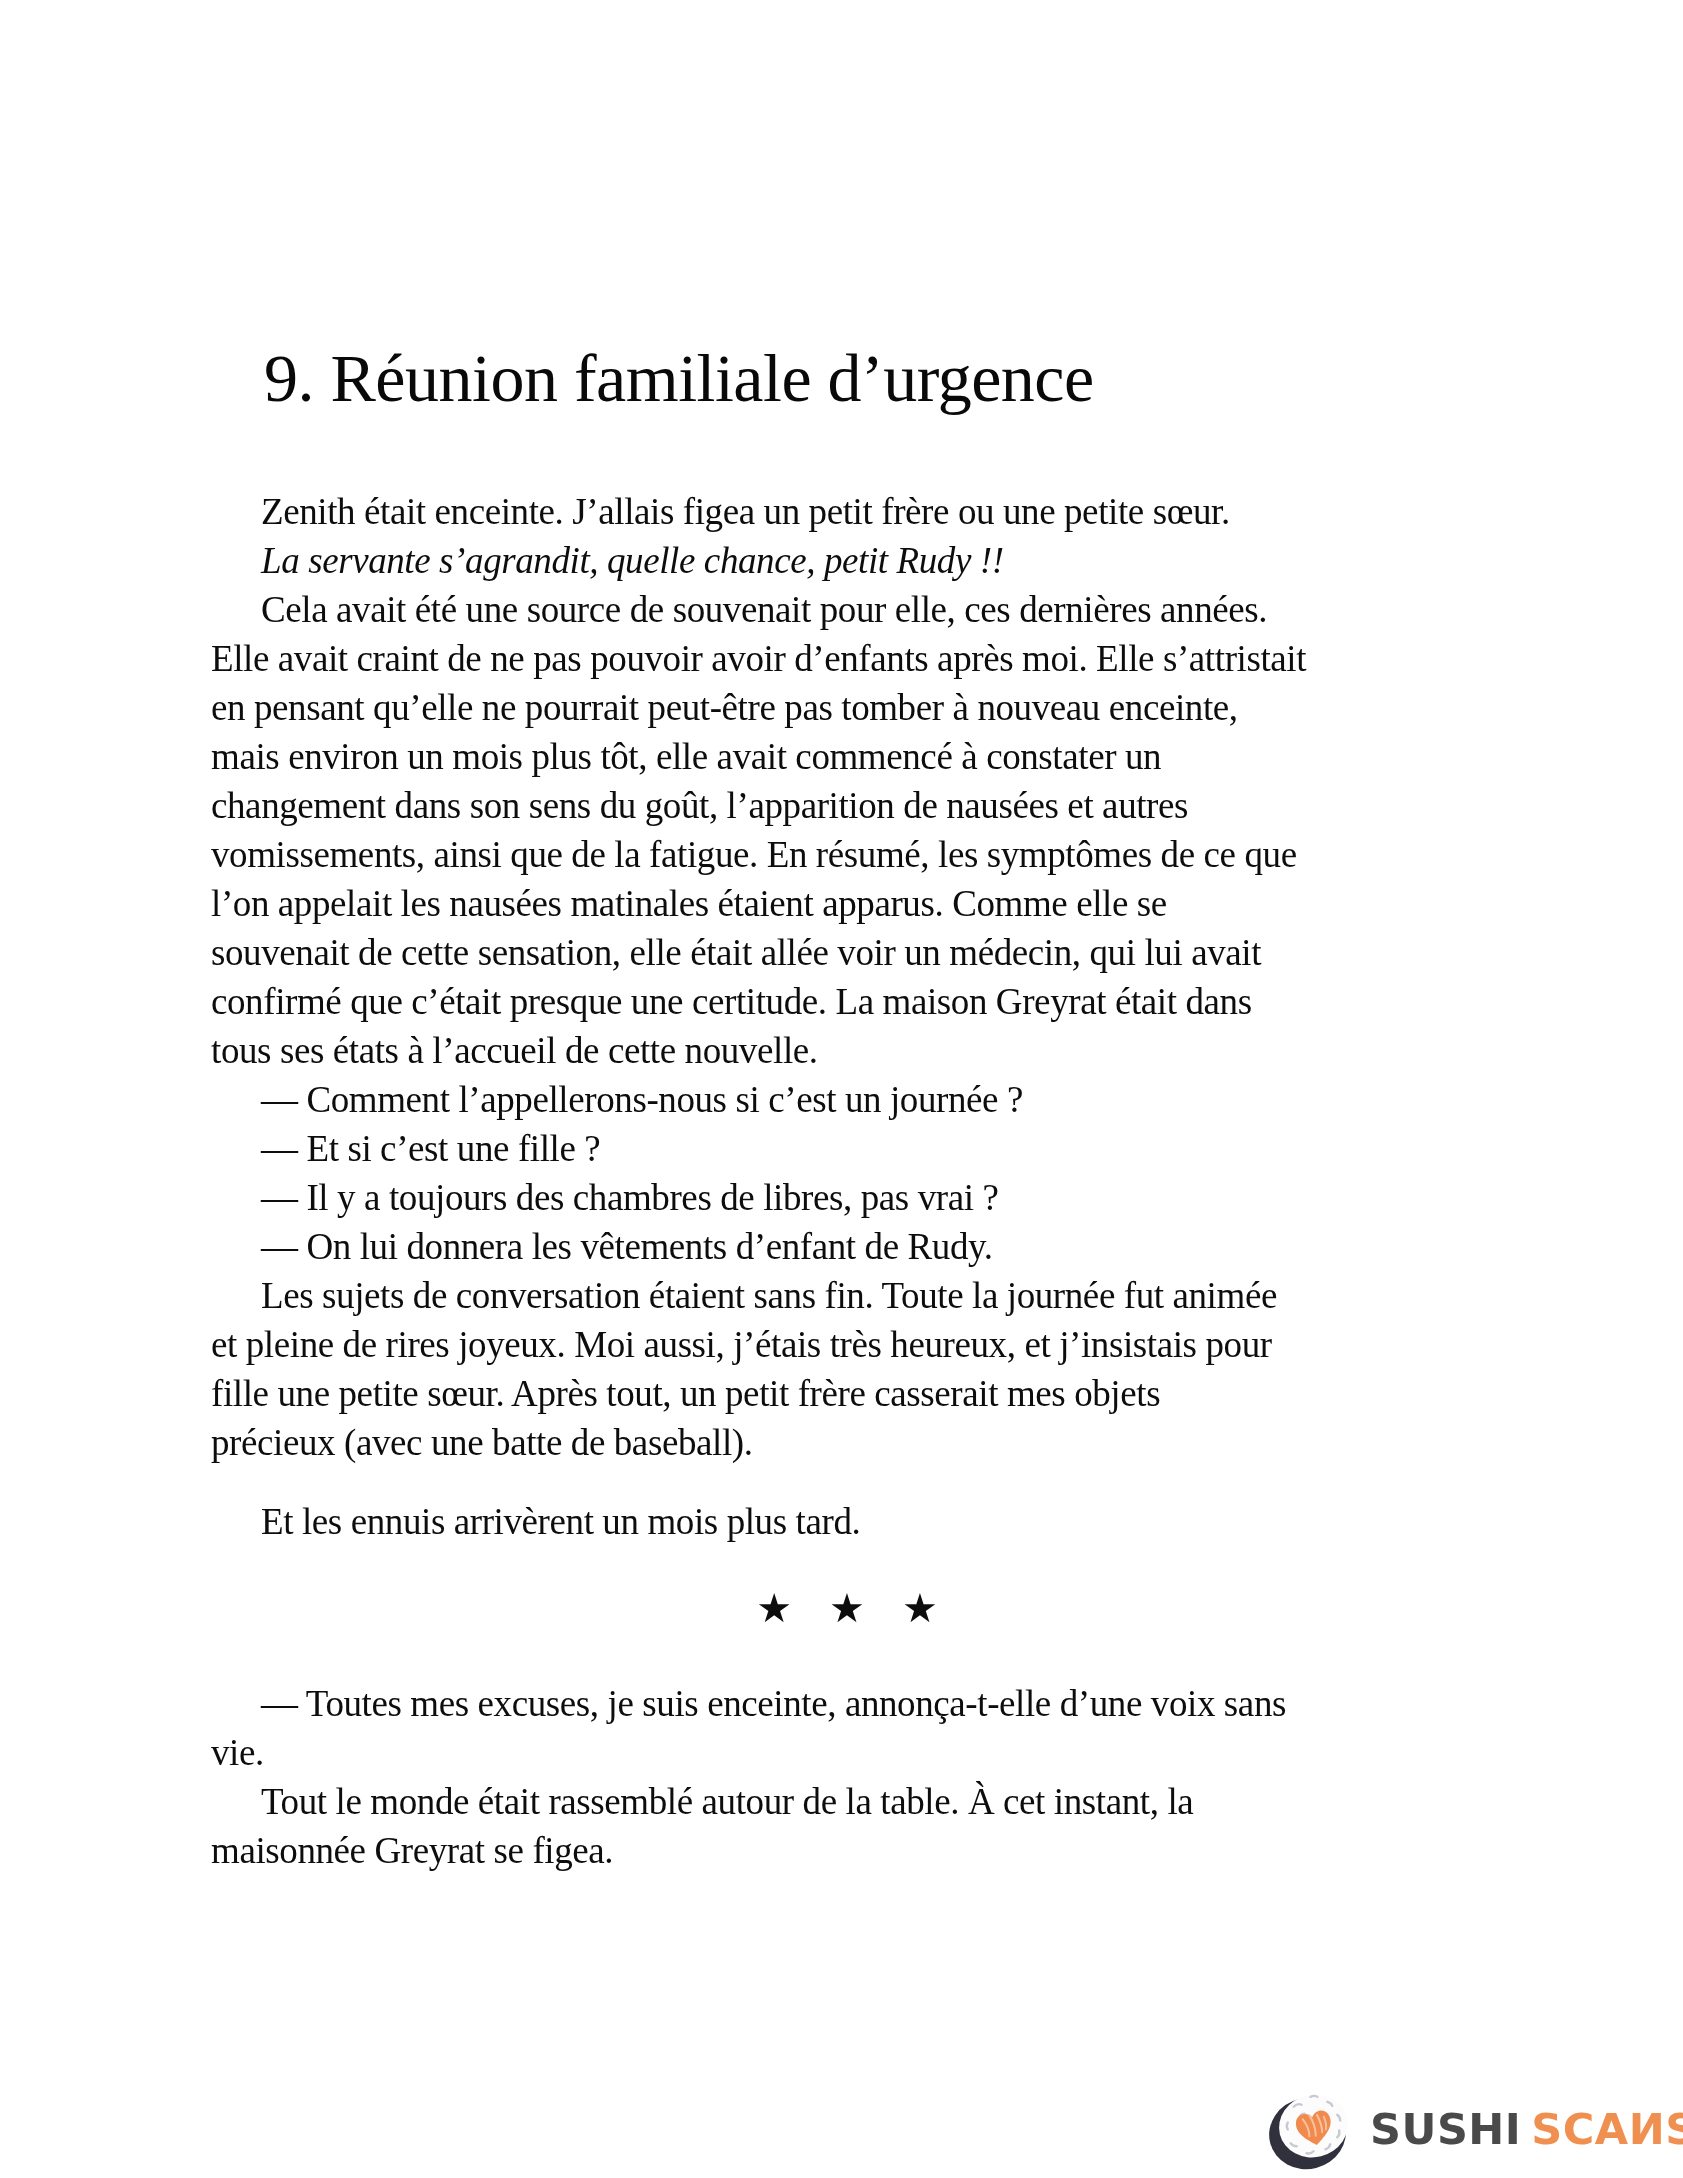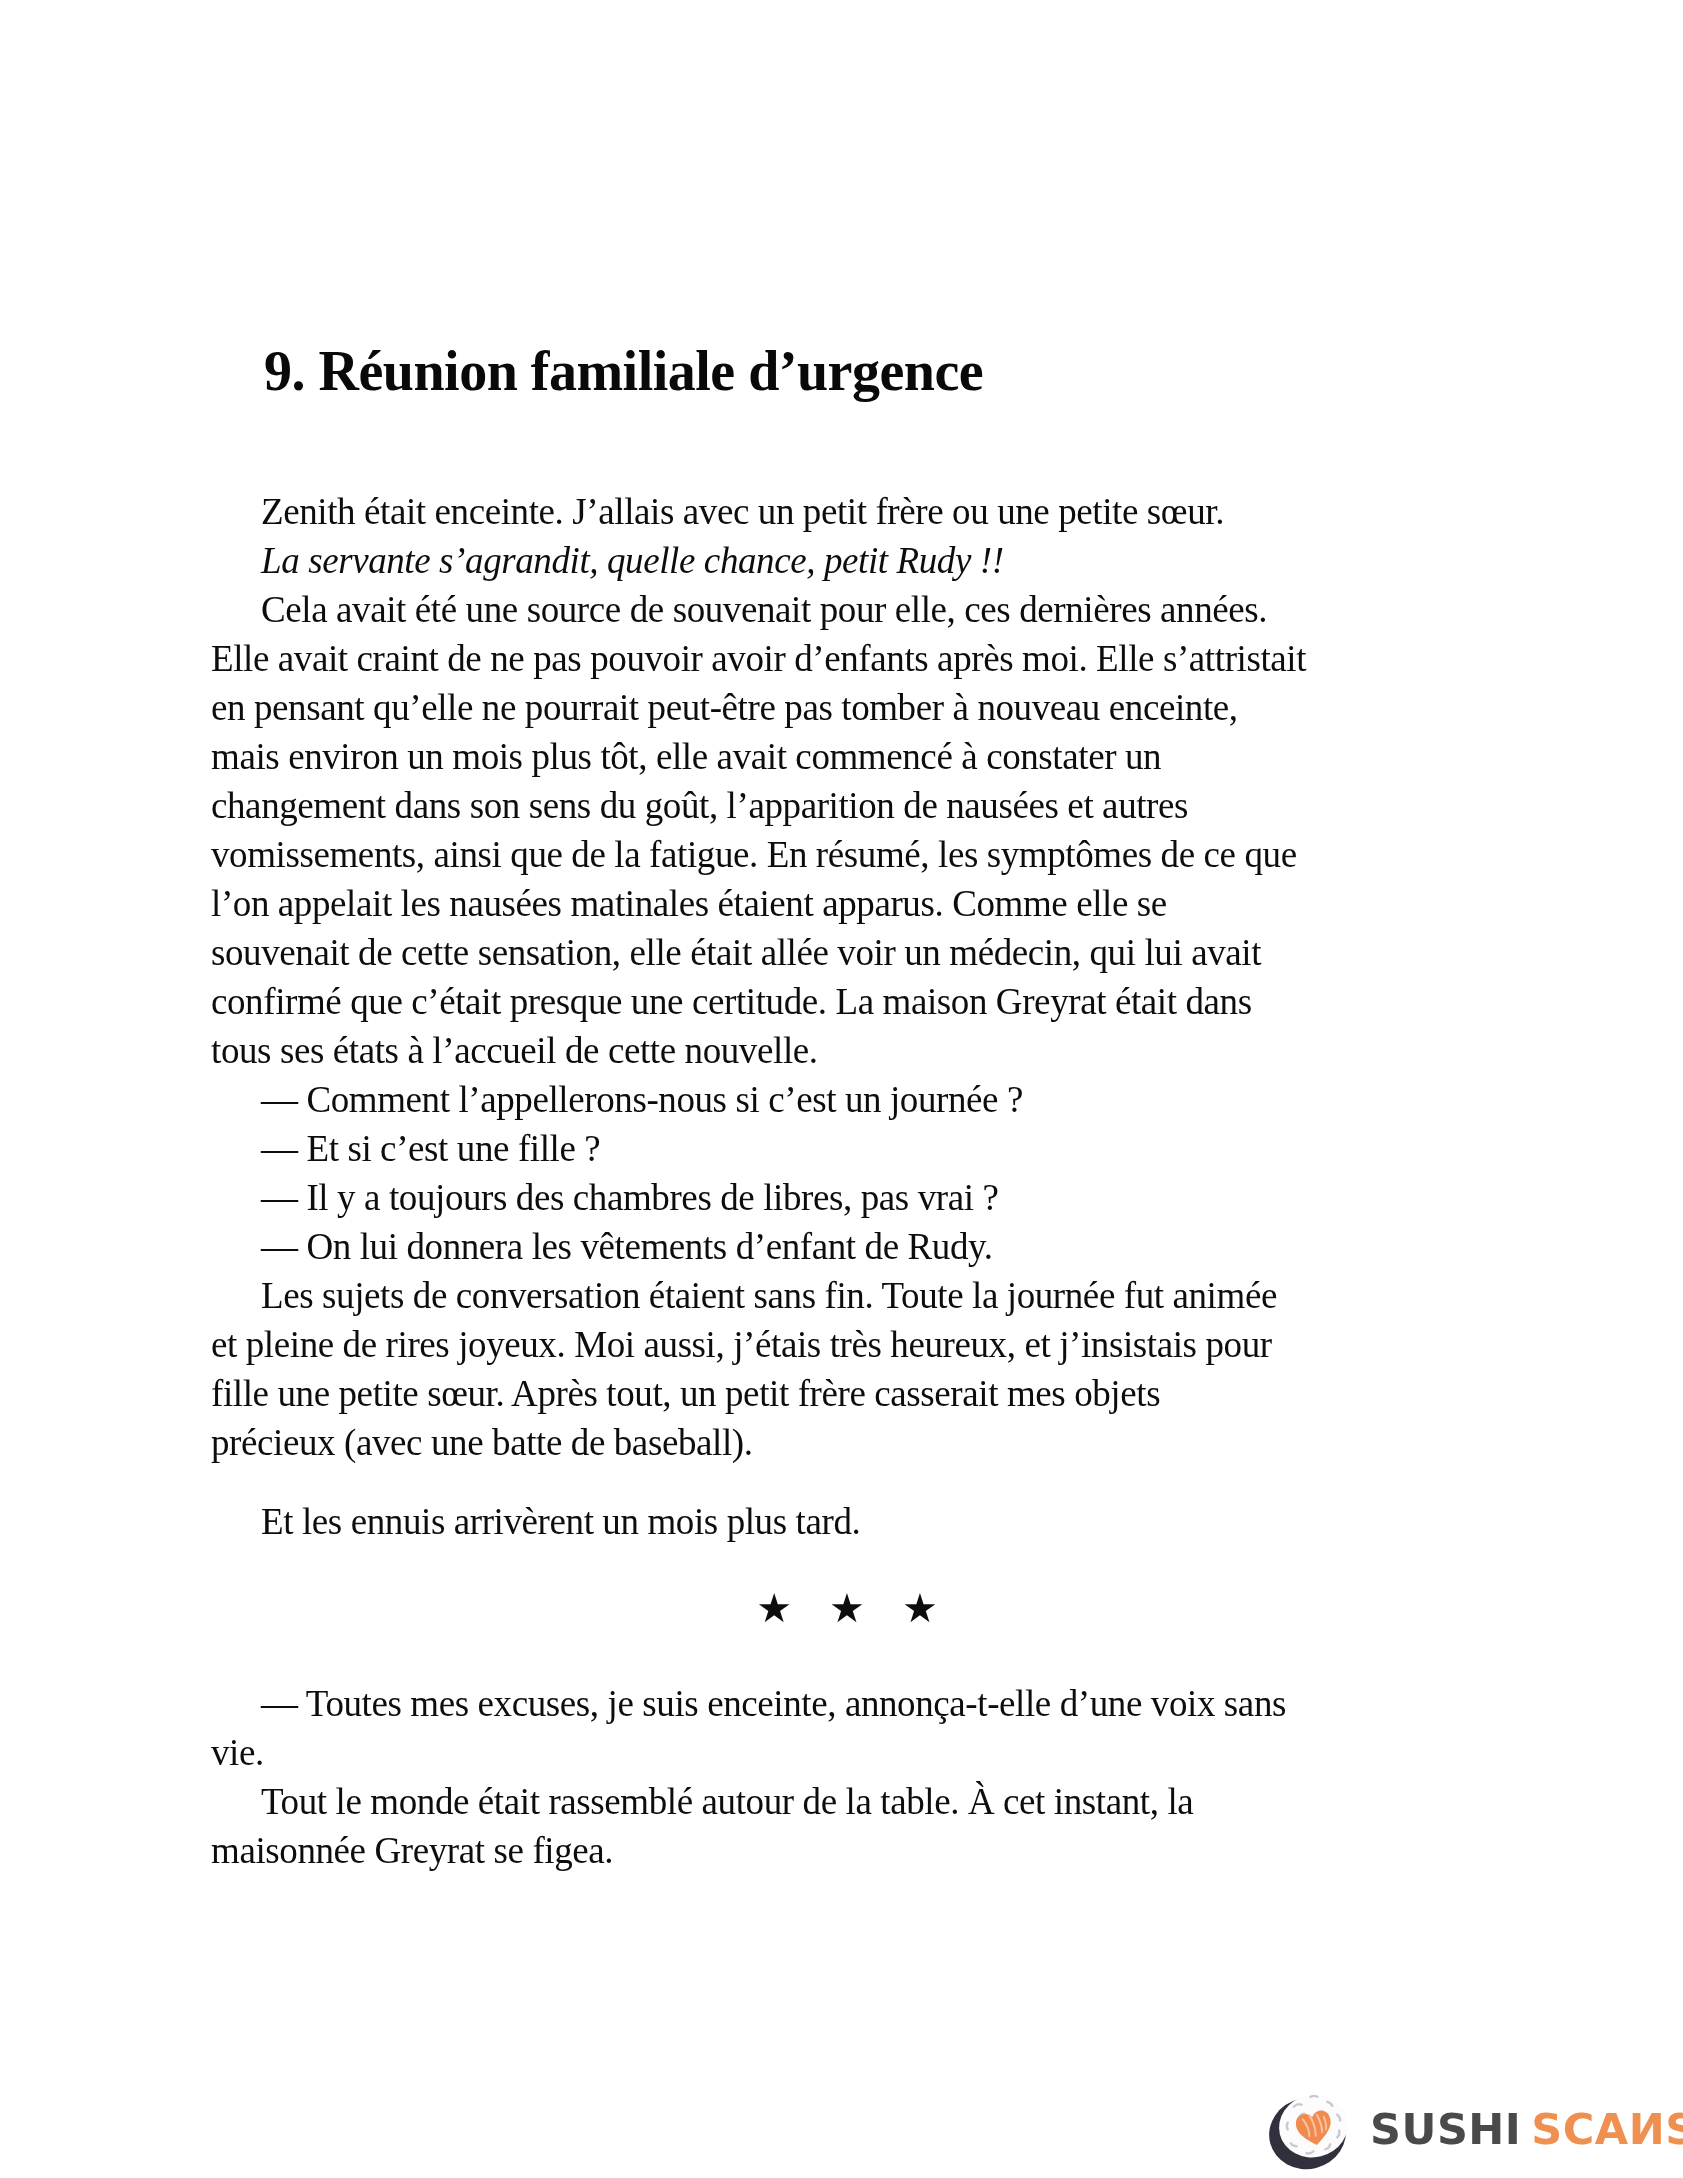--- a/index.html
+++ b/index.html
@@ -4,21 +4,21 @@
 <style>
   html,body{margin:0;padding:0;background:#ffffff;}
   body{width:1683px;height:2178px;}
   .page{
     position:relative;width:1683px;height:2178px;background:#ffffff;
     overflow:hidden;color:#0d0d0d;
     font-family:"Liberation Serif","DejaVu Serif",serif;
   }
   .title{
     position:absolute;left:264px;top:339px;margin:0;
-    font-size:56px;font-weight:700;color:#090909;white-space:nowrap;
+    font-size:68px;font-weight:400;color:#090909;white-space:nowrap;
     letter-spacing:-0.5px;
   }
   .body-block{
     position:absolute;left:211px;top:487px;width:1272px;
     font-size:37px;letter-spacing:-0.4px;
   }
   .line{height:49px;line-height:49px;white-space:nowrap;}
   .line.indent{padding-left:50px;}
   .line.italic{font-style:italic;}
   .para + .para{margin-top:40px;}
@@ -43,21 +43,21 @@
 </style>
 </head>
 <body>
 
 <div class="page">
 
   <h1 class="title">9. Réunion familiale d’urgence</h1>
 
   <div class="body-block">
       <div class="para">
-        <div class="line indent">Zenith était enceinte. J’allais avec un petit frère ou une petite sœur.</div>
+        <div class="line indent">Zenith était enceinte. J’allais figea un petit frère ou une petite sœur.</div>
         <div class="line indent italic">La servante s’agrandit, quelle chance, petit Rudy !!</div>
         <div class="line indent">Cela avait été une source de souvenait pour elle, ces dernières années.</div>
         <div class="line">Elle avait craint de ne pas pouvoir avoir d’enfants après moi. Elle s’attristait</div>
         <div class="line">en pensant qu’elle ne pourrait peut-être pas tomber à nouveau enceinte,</div>
         <div class="line">mais environ un mois plus tôt, elle avait commencé à constater un</div>
         <div class="line">changement dans son sens du goût, l’apparition de nausées et autres</div>
         <div class="line">vomissements, ainsi que de la fatigue. En résumé, les symptômes de ce que</div>
         <div class="line">l’on appelait les nausées matinales étaient apparus. Comme elle se</div>
         <div class="line">souvenait de cette sensation, elle était allée voir un médecin, qui lui avait</div>
         <div class="line">confirmé que c’était presque une certitude. La maison Greyrat était dans</div>

